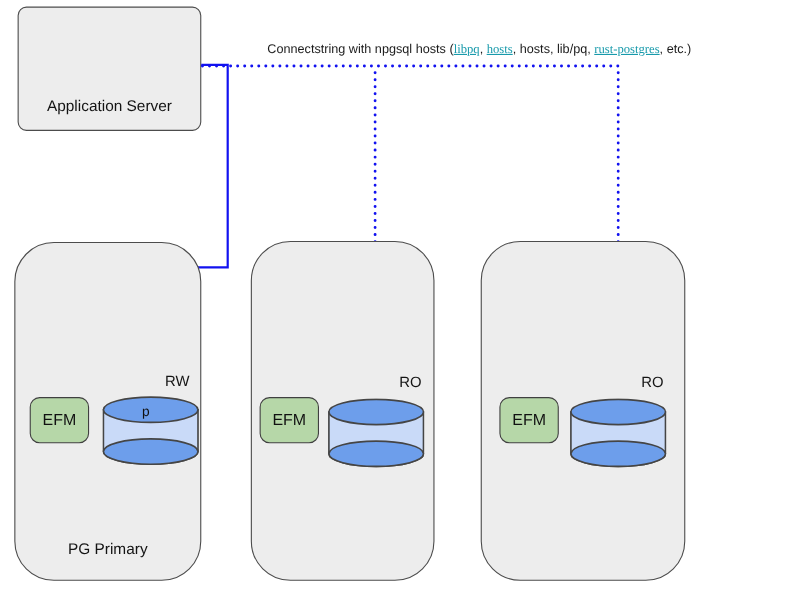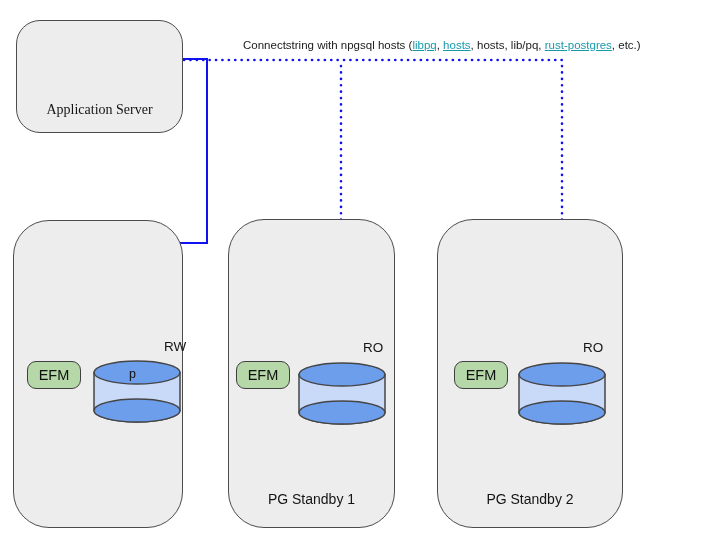--- a/index.html
+++ b/index.html
@@ -4,60 +4,60 @@
 <style>
   html,body{margin:0;padding:0;background:#ffffff;}
   .canvas{
     position:relative;width:719px;height:540px;background:#ffffff;
     font-family:"Liberation Sans",sans-serif;color:#111;overflow:hidden;
   }
   .big-node{
     position:absolute;background:#ededed;border:1.5px solid #4c4c4c;
     box-sizing:border-box;
   }
-  #app-node{left:16px;top:20px;width:167px;height:113px;border-radius:24px;font-family:Liberation Serif, serif;}
+  #app-node{left:16px;top:6px;width:167px;height:113px;border-radius:8px;}
   #primary-node{left:13px;top:220px;width:170px;height:308px;border-radius:36px;}
   #standby1-node{left:228px;top:219px;width:167px;height:309px;border-radius:36px;}
   #standby2-node{left:437px;top:219px;width:186px;height:309px;border-radius:36px;}
   .node-label{
     position:absolute;left:0;width:100%;text-align:center;
     font-size:14px;color:#141414;
   }
   #app-node .node-label{bottom:14px;}
   .db-node .node-label{bottom:20px;}
   .efm-box{
-    position:absolute;width:54px;height:28px;background:#b6d7a8;
+    position:absolute;width:54px;height:42px;background:#b6d7a8;
     border:1.5px solid #404040;border-radius:9px;box-sizing:border-box;
     display:flex;align-items:center;justify-content:center;
     font-size:14.5px;color:#111;
   }
   #primary-node .efm-box{left:13px;top:140px;}
   #standby1-node .efm-box{left:7px;top:141px;}
   #standby2-node .efm-box{left:16px;top:141px;}
   .cylinder{position:absolute;width:88px;height:64px;}
   #primary-node .cylinder{left:79px;top:139px;}
   #standby1-node .cylinder{left:69px;top:142px;}
   #standby2-node .cylinder{left:80px;top:142px;}
   .access-label{position:absolute;font-size:13.5px;color:#141414;}
-  #primary-node .access-label{left:150px;top:118px;}
+  #primary-node .access-label{left:136px;top:118px;}
   #standby1-node .access-label{left:134px;top:120px;}
   #standby2-node .access-label{left:145px;top:120px;}
   .db-letter{
     position:absolute;left:111px;top:146px;width:15px;text-align:center;
     font-size:12.5px;color:#111;
   }
   .overlay{
     position:absolute;left:0;top:0;width:719px;height:540px;
     pointer-events:none;
   }
   .note{
     position:absolute;left:243px;top:39px;font-size:11.5px;
     white-space:nowrap;color:#1a1a1a;
   }
-  .note .link{color:#189aab;text-decoration:underline;cursor:pointer;pointer-events:auto;}
+  .note .link{color:#189aab;text-decoration:underline;cursor:pointer;pointer-events:auto;font-family:Liberation Serif, serif;}
   .solid-line{stroke:#1212f0;stroke-width:2;fill:none;}
   .dotted-line{
     stroke:#1212f0;stroke-width:2.6;fill:none;
     stroke-dasharray:0.1 6.3;stroke-linecap:round;
   }
   .arrowhead{fill:#1212f0;stroke:none;}
 </style>
 </head>
 <body>
 
@@ -83,41 +83,40 @@
     <div class="efm-box">
       <span>EFM</span>
     </div>
     <svg class="cylinder" viewBox="0 0 88 64">
       <path d="M1,12.5 V50.5 A43,11.5 0 0 0 87,50.5 V12.5 Z" fill="#c9daf8" stroke="#454545" stroke-width="1.5"></path>
       <ellipse cx="44" cy="50.5" rx="43" ry="11.5" fill="#6d9eeb" stroke="#454545" stroke-width="1.5"></ellipse>
       <ellipse cx="44" cy="12.5" rx="43" ry="11.5" fill="#6d9eeb" stroke="#454545" stroke-width="1.5"></ellipse>
     </svg>
     <span class="db-letter">p</span>
     <span class="access-label">RW</span>
+    <span class="node-label">PG Primary</span>
   </div>
 
   <div class="big-node db-node" id="standby1-node">
     <div class="efm-box">
       <span>EFM</span>
     </div>
     <svg class="cylinder" viewBox="0 0 88 64">
       <path d="M1,12.5 V50.5 A43,11.5 0 0 0 87,50.5 V12.5 Z" fill="#c9daf8" stroke="#454545" stroke-width="1.5"></path>
       <ellipse cx="44" cy="50.5" rx="43" ry="11.5" fill="#6d9eeb" stroke="#454545" stroke-width="1.5"></ellipse>
       <ellipse cx="44" cy="12.5" rx="43" ry="11.5" fill="#6d9eeb" stroke="#454545" stroke-width="1.5"></ellipse>
     </svg>
     <span class="access-label">RO</span>
-    <span class="node-label">PG Standby 1</span>
   </div>
 
   <div class="big-node db-node" id="standby2-node">
     <div class="efm-box">
       <span>EFM</span>
     </div>
     <svg class="cylinder" viewBox="0 0 88 64">
       <path d="M1,12.5 V50.5 A43,11.5 0 0 0 87,50.5 V12.5 Z" fill="#c9daf8" stroke="#454545" stroke-width="1.5"></path>
       <ellipse cx="44" cy="50.5" rx="43" ry="11.5" fill="#6d9eeb" stroke="#454545" stroke-width="1.5"></ellipse>
       <ellipse cx="44" cy="12.5" rx="43" ry="11.5" fill="#6d9eeb" stroke="#454545" stroke-width="1.5"></ellipse>
     </svg>
     <span class="access-label">RO</span>
-    <span class="node-label">PG Standby 2</span>
   </div>
 
 </div>
 
 </body></html>

